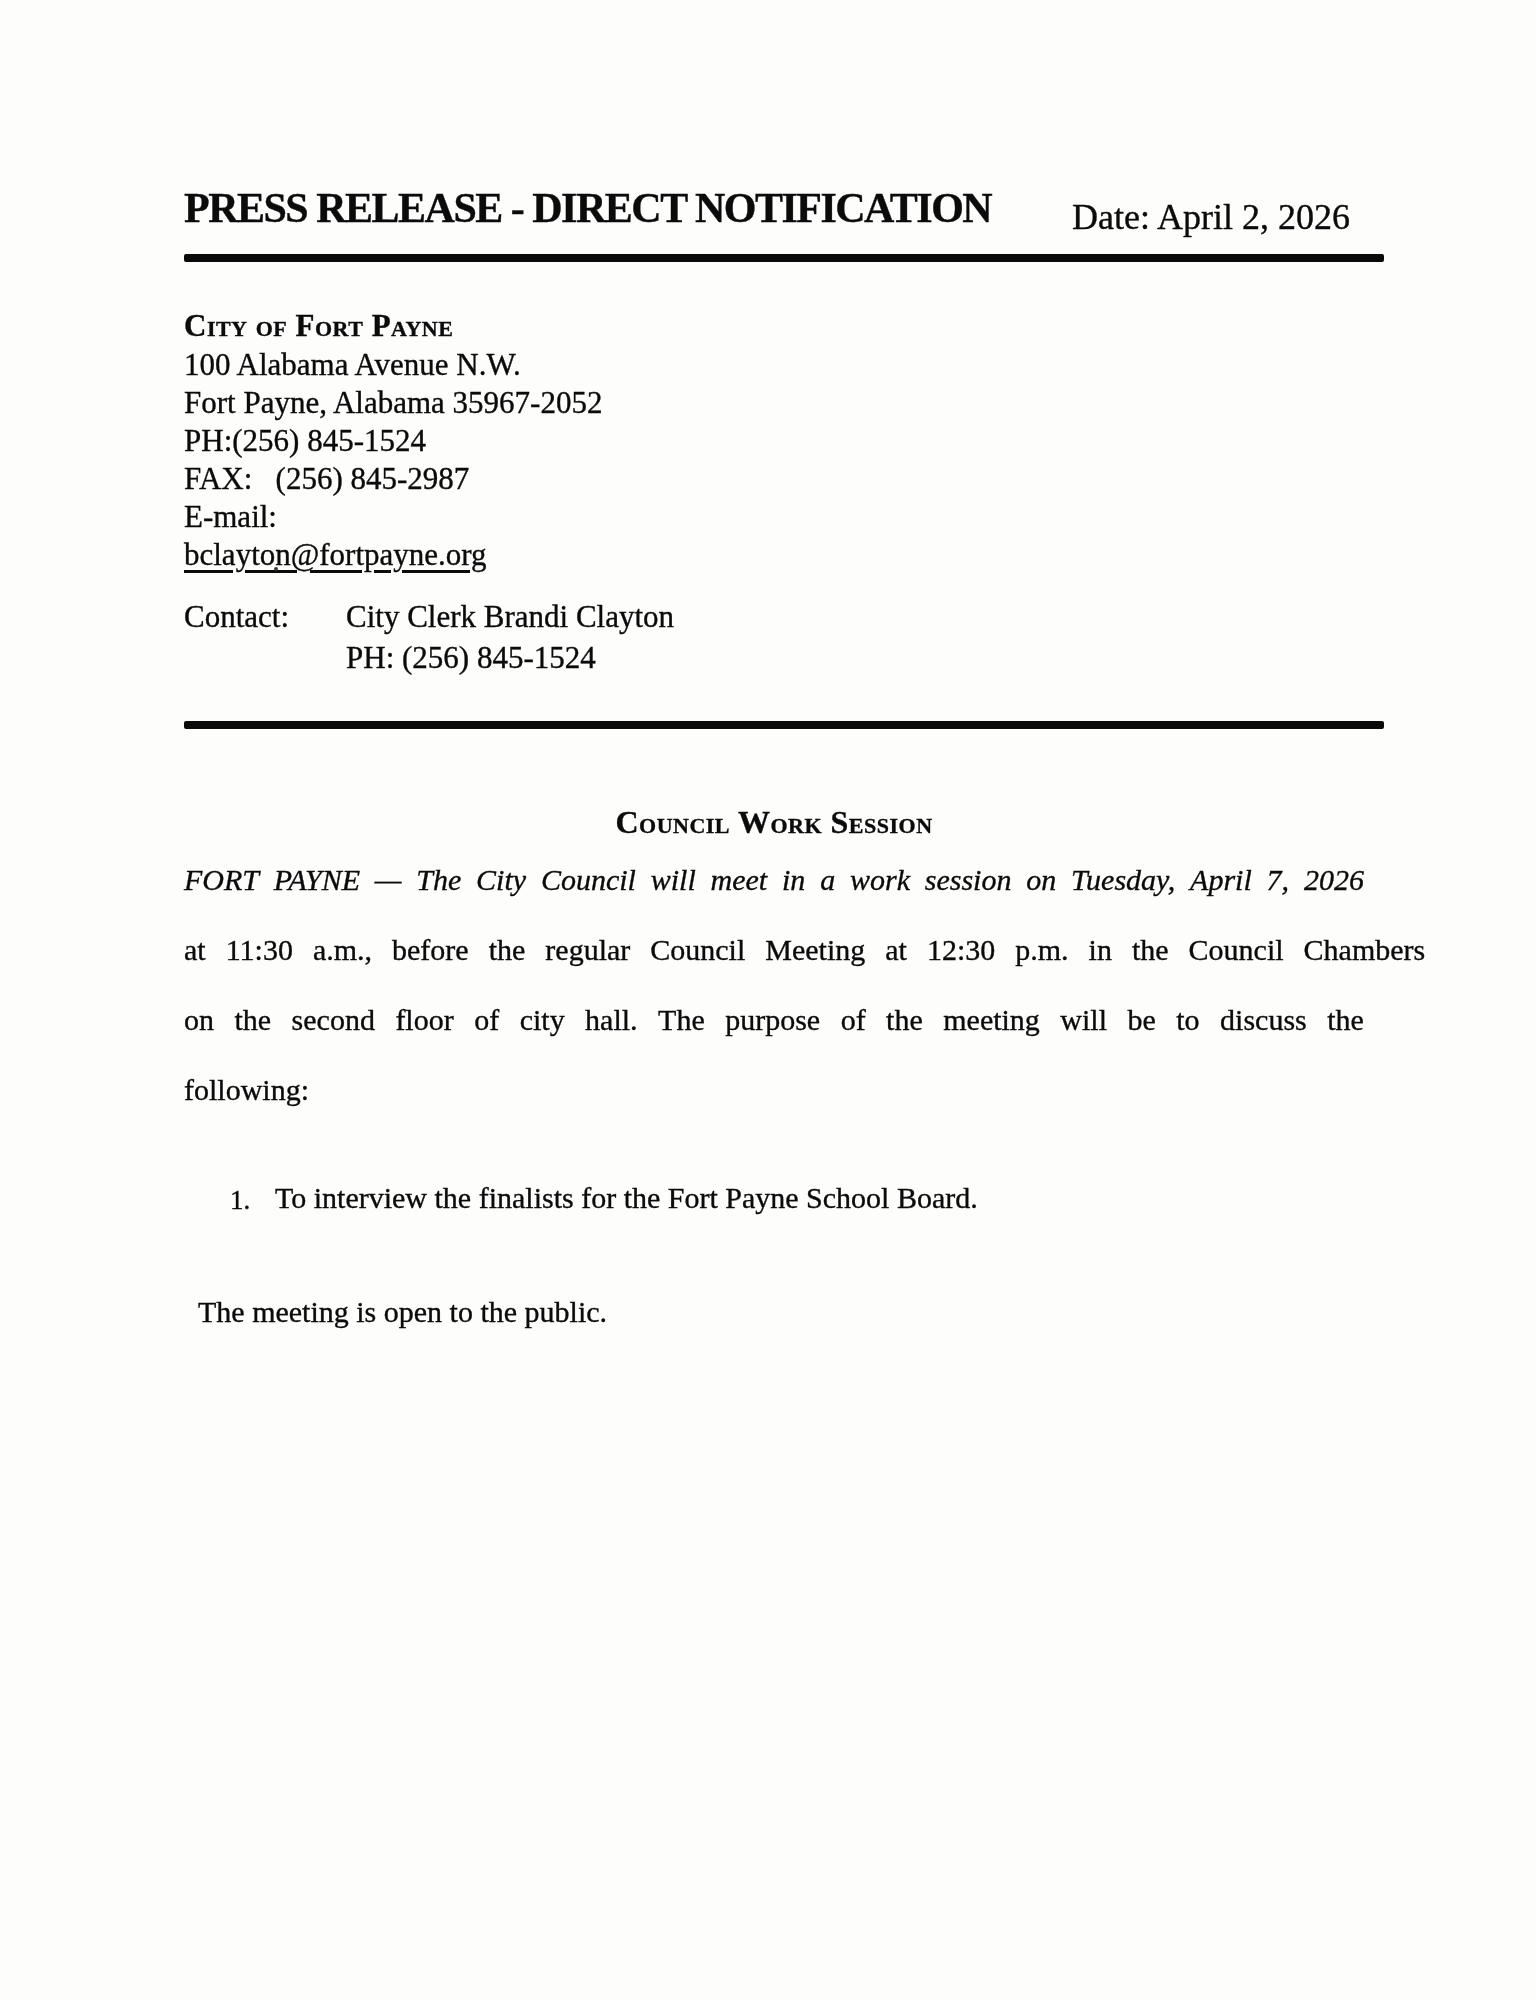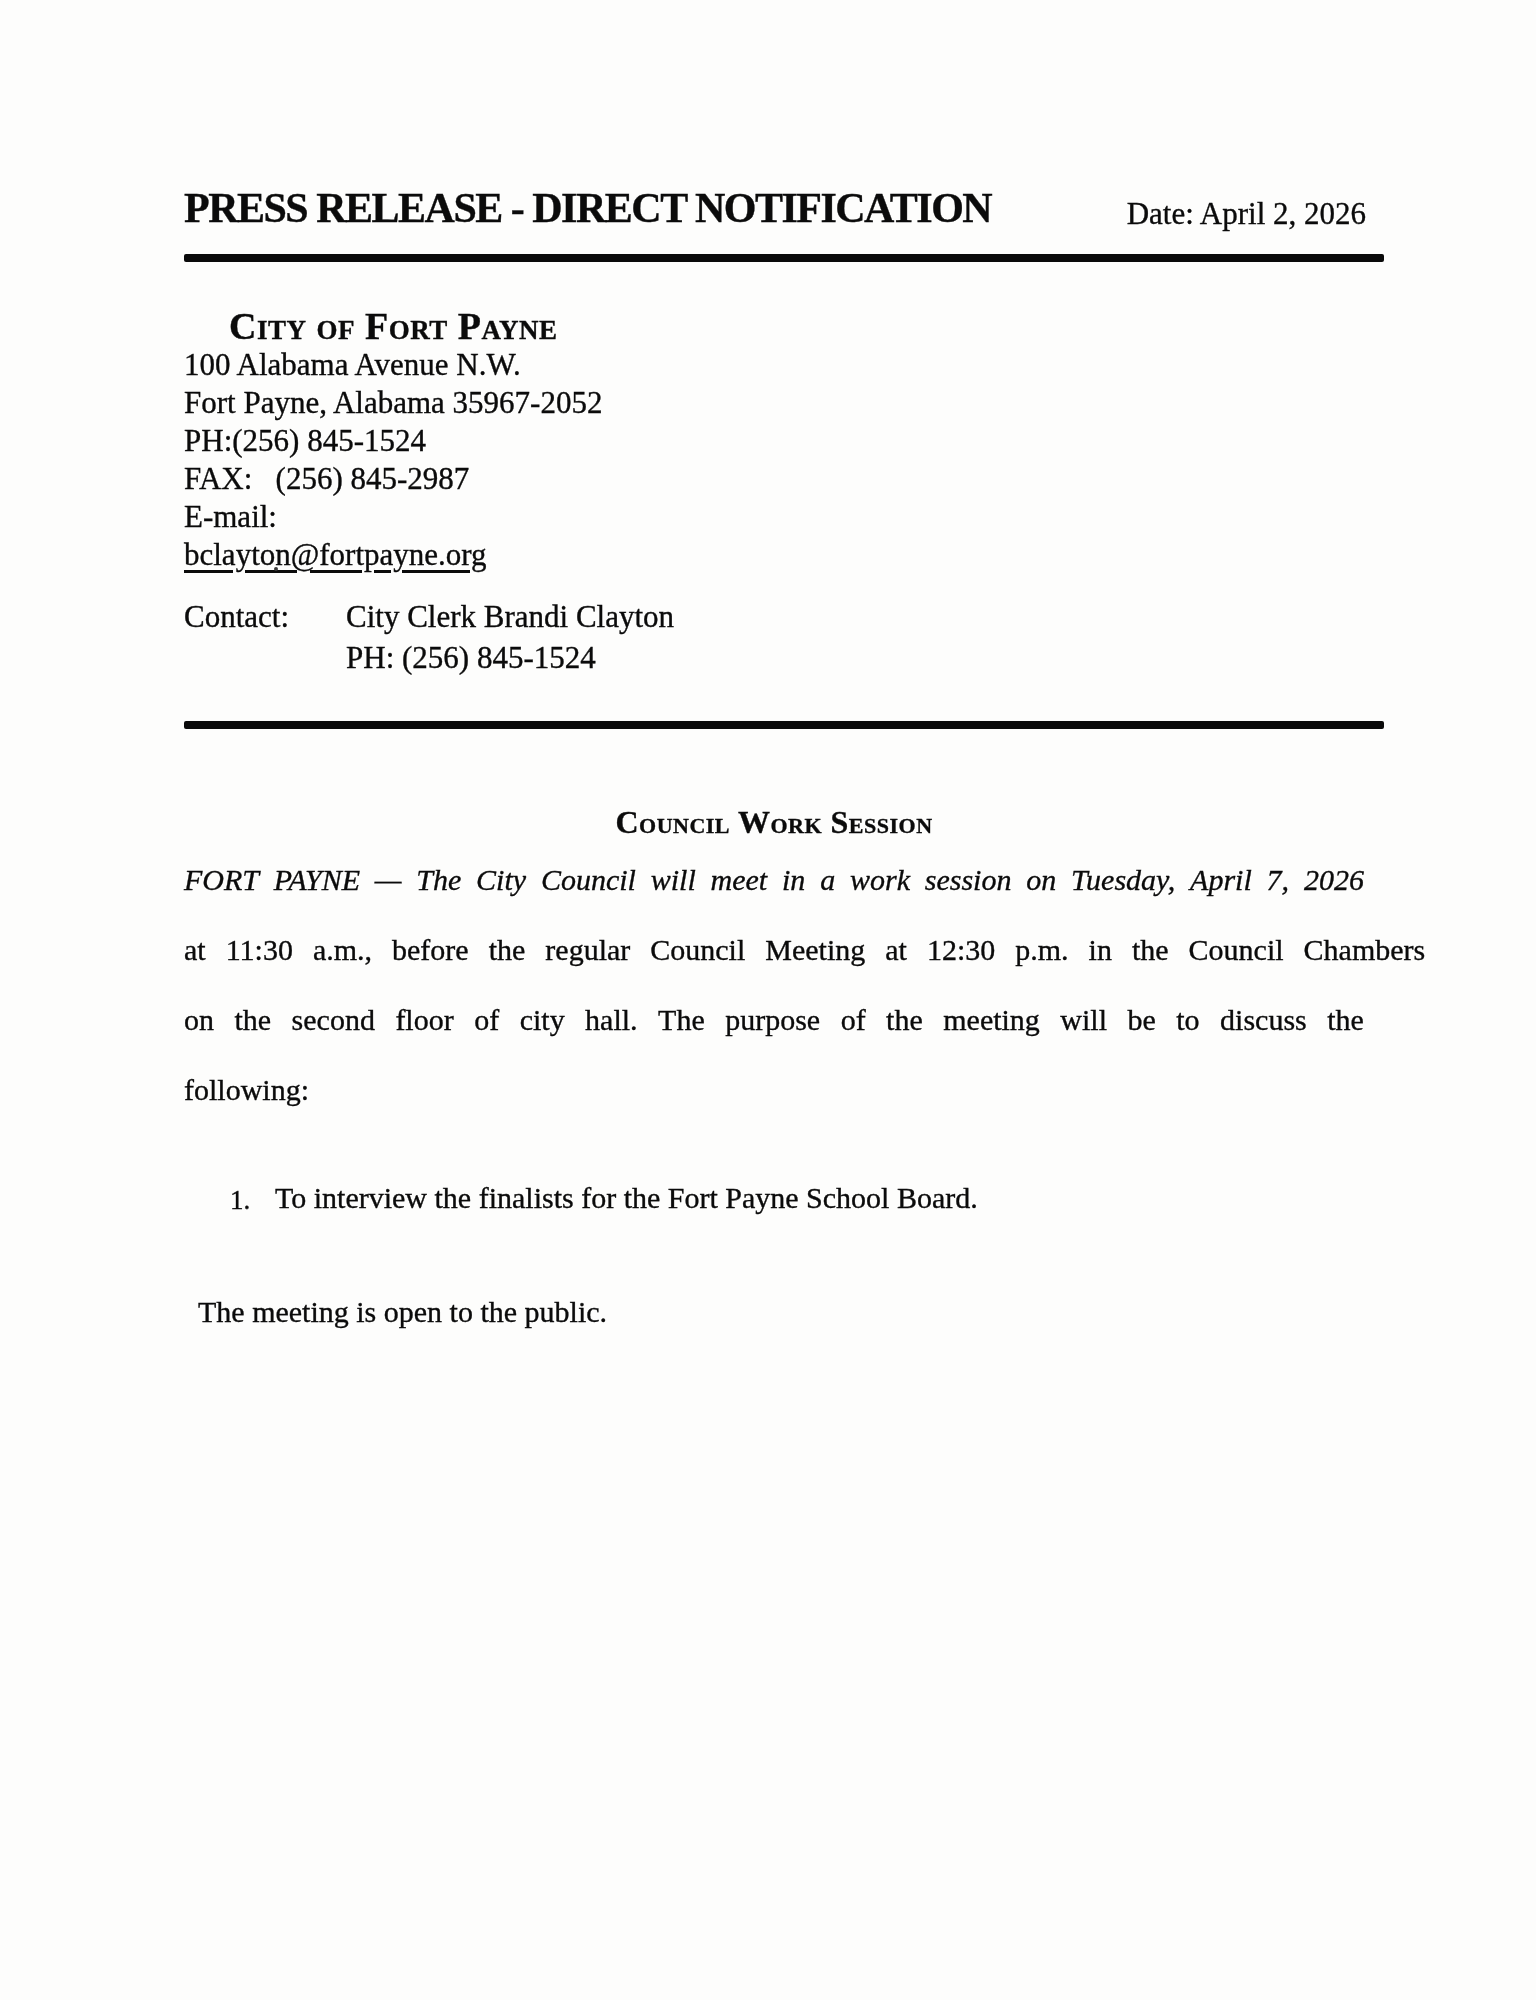--- a/index.html
+++ b/index.html
@@ -13,38 +13,37 @@
     -webkit-text-stroke:0.35px currentColor;
     overflow:hidden;
   }
   .abs { position:absolute; }
   .doc-title {
     left:184px; top:184px;
     font-size:42px; font-weight:700; letter-spacing:-1.5px;
     white-space:nowrap;
   }
   .doc-date {
-    right:170px; top:196px;
-    font-size:31px; white-space:nowrap;
+    right:186px; top:196px;
+    font-size:36px; white-space:nowrap;
   }
   .rule {
     left:184px; width:1200px; height:8px;
     background:#0a0a0a; border-radius:2px;
   }
   .rule-top { top:254px; }
   .rule-mid { top:721px; }
   .sender {
     left:184px; top:306px;
     font-size:31px; line-height:38px;
   }
   .org-name {
-    font-size:38px; font-weight:700;
+    font-size:31px; font-weight:700;
     font-variant:small-caps; letter-spacing:0.5px;
     line-height:40px;
-    text-align:center;
   }
   .pre { white-space:pre-wrap; }
   .email-link {
     text-decoration:underline;
     text-decoration-thickness:3px;
     text-underline-offset:5px;
     color:inherit;
   }
   .artifact-dot {
     left:274px; top:567px; width:4px; height:4px;

